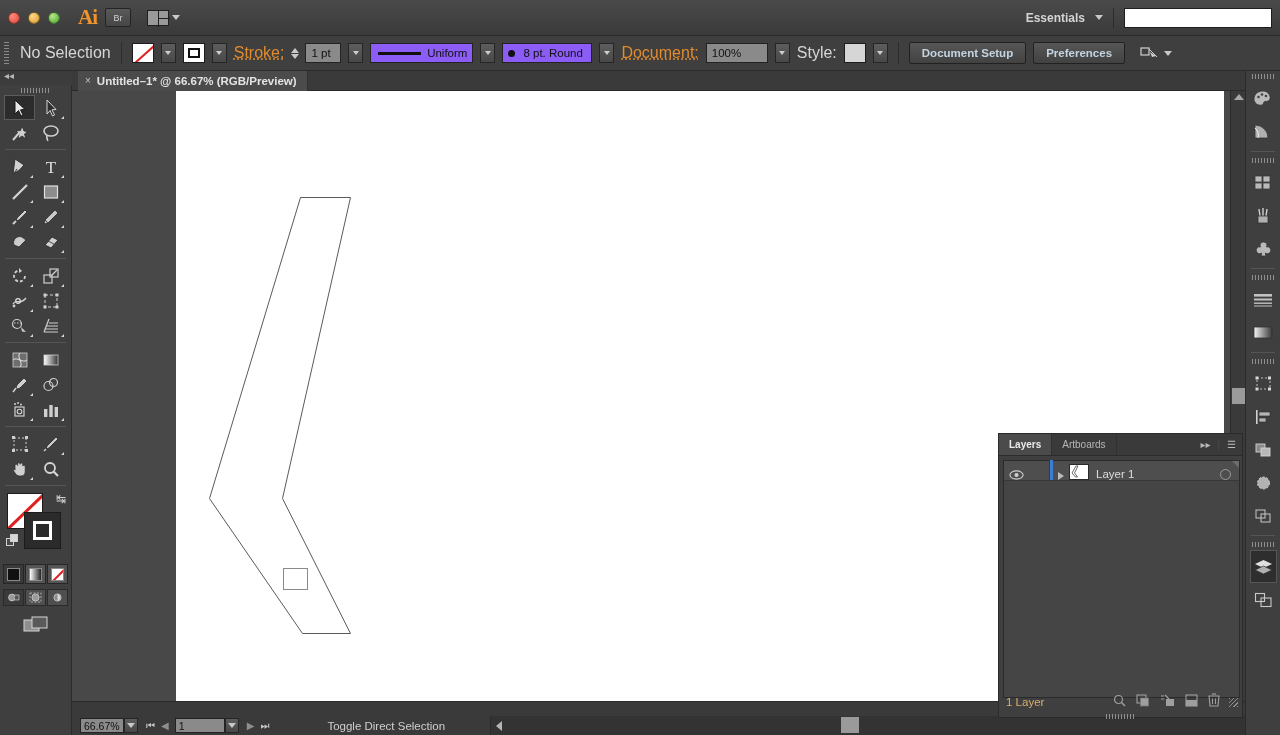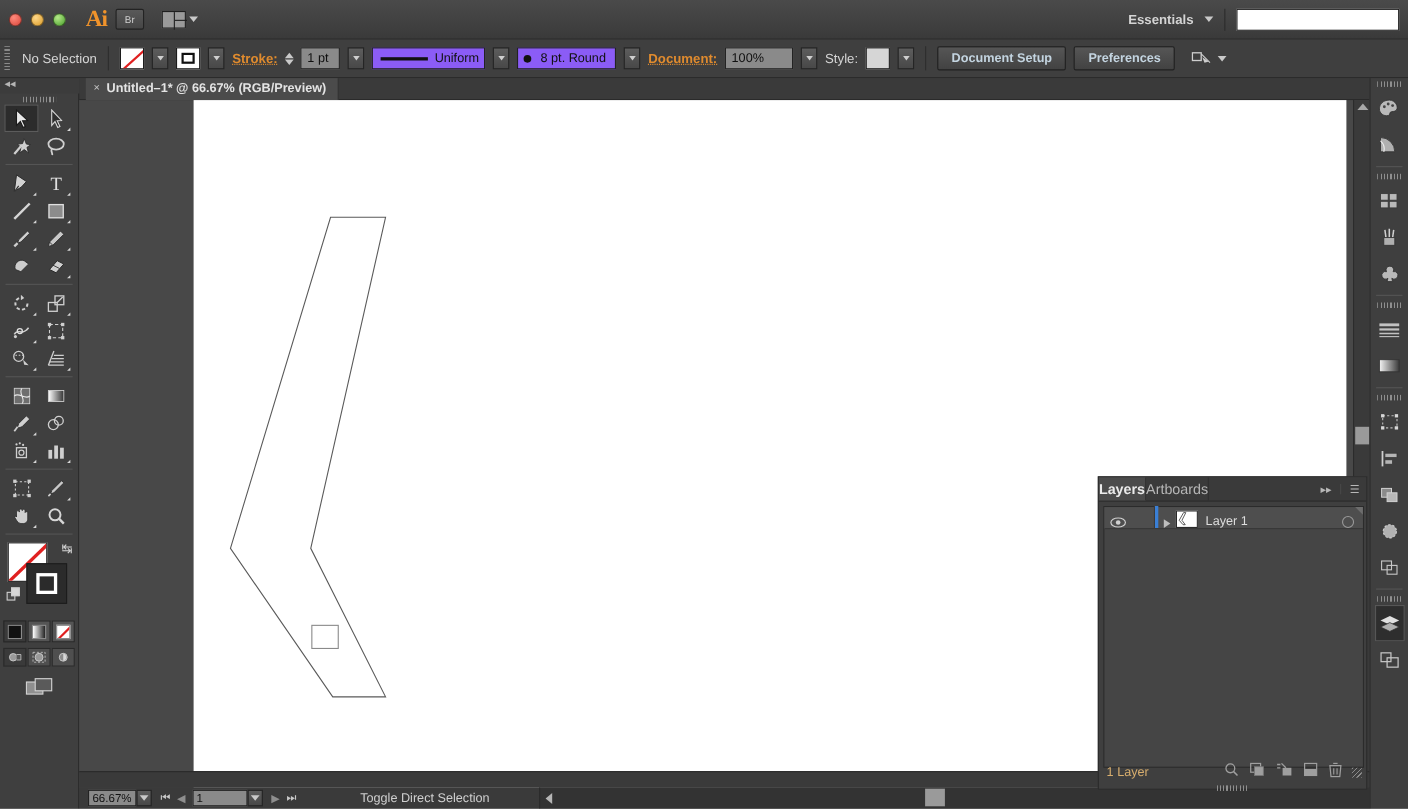--- a/index.html
+++ b/index.html
@@ -59,22 +59,22 @@
 
   
   .controlbar {
     position: absolute; left: 0; top: 36px; width: 1280px; height: 35px;
     background: #3f3f3f; border-bottom: 1px solid #2b2b2b;
     display: flex; align-items: center; gap: 7px; padding-left: 4px;
   }
   .grip { width: 5px; height: 22px; background:
     repeating-linear-gradient(to bottom, #8a8a8a 0 1px, transparent 1px 3px);
     margin-right: 4px; }
-  .cb-label { color: #d6d6d6; font-size: 12px; }
-  .cb-label.link { color: #e08b2e; text-decoration: underline; text-decoration-style: dotted; font-weight: bold; }
+  .cb-label { color: #d6d6d6; font-size: 16px; }
+  .cb-label.link { color: #e08b2e; text-decoration: underline; text-decoration-style: dotted; }
   .cb-sep { width: 1px; height: 22px; background: #2d2d2d; margin: 0 3px; }
 
   .sw-none {
     width: 22px; height: 20px; background: #fff; border: 1px solid #1c1c1c; position: relative; overflow: hidden;
   }
   .sw-none:after {
     content: ""; position: absolute; left: -4px; top: 9px; width: 32px; height: 2px;
     background: #e02020; transform: rotate(-42deg);
   }
   .sw-stroke {
@@ -272,22 +272,22 @@
   .rd-item.active { background: #2e2e2e; width: 27px; margin: 0 auto; border: 1px solid #565656; }
   .rd-div { height: 1px; background: #555; margin: 3px 5px; }
 
   
   .layers {
     position: absolute; left: 998px; top: 433px; width: 245px; height: 285px;
     background: #3f3f3f; border: 1px solid #2b2b2b;
   }
   .lp-tabs { height: 22px; background: #3a3a3a; display: flex; align-items: stretch; border-bottom: 1px solid #2b2b2b; }
   .lp-tab {
-    padding: 0 0; display: flex; align-items: center;
-    font-size: 13px; color: #b6b6b6; border-right: 1px solid #303030;
+    padding: 0 10px; display: flex; align-items: center;
+    font-size: 10px; color: #b6b6b6; border-right: 1px solid #303030;
   }
   .lp-tab.on { background: #4b4b4b; color: #eaeaea; font-weight: bold; }
   .lp-tabfill { flex: 1; }
   .lp-ico { display: flex; align-items: center; gap: 7px; padding: 0 6px; color: #b8b8b8; font-size: 10px; }
   .lp-body { position: absolute; left: 4px; top: 26px; width: 237px; height: 238px; background: #454545; border: 1px solid #2b2b2b; }
   .lp-row {
     height: 20px; background: #4e4e4e; display: flex; align-items: flex-end;
     border-bottom: 1px solid #383838;
   }
   .lp-eye { width: 24px; display: flex; align-items: center; justify-content: center; }

